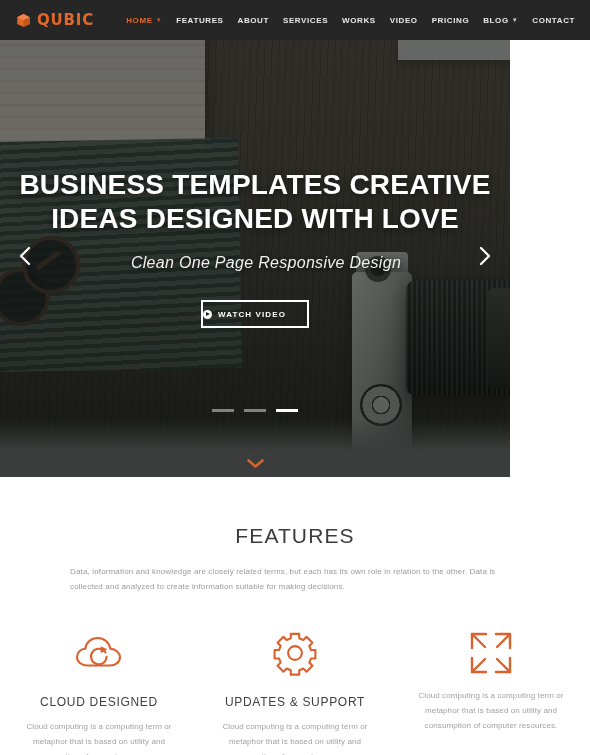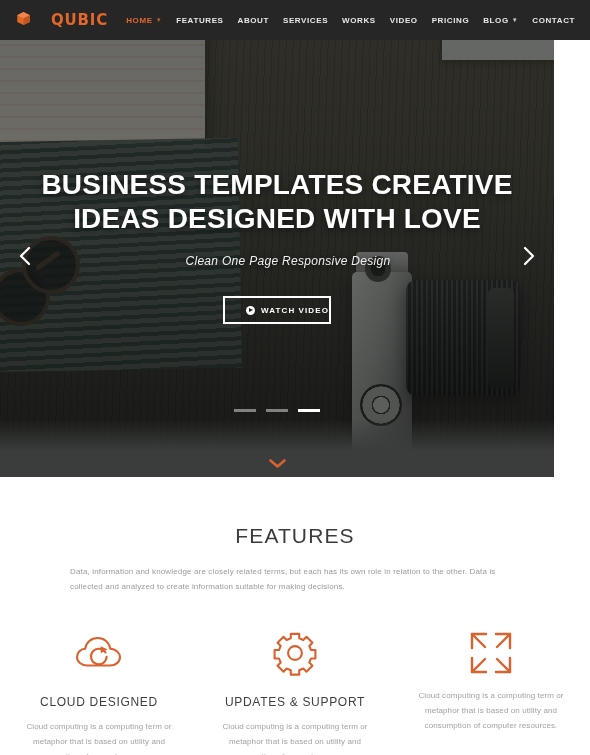--- a/index.html
+++ b/index.html
@@ -11,21 +11,21 @@
   }
   .page{ position:relative; width:590px; height:755px; overflow:hidden; }
 
   
   .header{
     position:absolute; top:0; left:0; width:590px; height:40px;
     background:#262626; z-index:40;
     display:flex; align-items:center;
   }
   .logo{
-    display:flex; gap:20px;
+    display:flex; align-items:center; gap:6px;
     margin-left:16px;
   }
   .logo-icon{ width:15px; height:15px; display:block; }
   .logo-text{
     color:#e2672a; font-size:15px; font-weight:bold;
     letter-spacing:0.8px; font-family:"DejaVu Sans", sans-serif;
   }
   .nav{
     margin-left:auto; margin-right:8px;
     display:flex; align-items:center; gap:0px;
@@ -34,21 +34,21 @@
     color:#e8e8e8; font-size:8px; font-weight:bold;
     letter-spacing:0.6px; padding:4px 7px;
     display:flex; align-items:center; gap:3px;
     cursor:pointer; white-space:nowrap;
   }
   .nav-item.active{ color:#e2672a; }
   .caret{ display:inline-block; font-size:6px; line-height:1; opacity:.85; }
 
   
   .hero{
-    position:absolute; top:0; left:0; width:554px; height:477px;
+    position:absolute; top:0; left:0; width:510px; height:477px;
     overflow:hidden; background:#2e3130;
   }
   .hero-photo{ position:absolute; inset:0; }
 
   
   .wood{
     position:absolute; inset:0;
     background:
       repeating-linear-gradient(92deg, rgba(0,0,0,.16) 0px, rgba(0,0,0,.16) 1px, rgba(255,255,255,.02) 1px, rgba(255,255,255,.02) 7px),
       linear-gradient(180deg,#5a5344 0%,#4a4639 28%,#3b3830 55%,#2e2c27 80%,#232220 100%);
@@ -138,27 +138,27 @@
   .hero-content{
     position:absolute; left:0; right:0; top:168px;
     text-align:center; z-index:10;
   }
   .hero-title{
     color:#ffffff; font-size:28px; font-weight:bold; line-height:1.22;
     letter-spacing:.2px; text-shadow:0 2px 7px rgba(0,0,0,.5);
     font-family:"Liberation Sans", sans-serif;
   }
   .hero-sub{
-    margin-top:18px; color:#f0f0f0; font-size:12px; font-style:italic;
+    margin-top:18px; color:#f0f0f0; font-size:16px; font-style:italic;
     letter-spacing:.3px; text-shadow:0 1px 4px rgba(0,0,0,.6);margin-left:22px;
   }
   .watch-btn{
     margin:28px auto 0; width:108px; height:28px;
     border:2px solid #ffffff; background:transparent;
-    display:flex; align-items:center; justify-content:flex-end; gap:6px;
+    display:flex; align-items:center; justify-content:flex-start; gap:6px;
     cursor:pointer;
   }
   .watch-label{ color:#ffffff; font-size:8px; font-weight:bold; letter-spacing:1.1px; }
   .play-dot{
     width:9px; height:9px; border-radius:50%; background:#ffffff;
     position:relative; flex:none;
   }
   .play-dot:after{
     content:""; position:absolute; left:3px; top:2.4px;
     border-left:4px solid #20221f; border-top:2.2px solid transparent; border-bottom:2.2px solid transparent;

